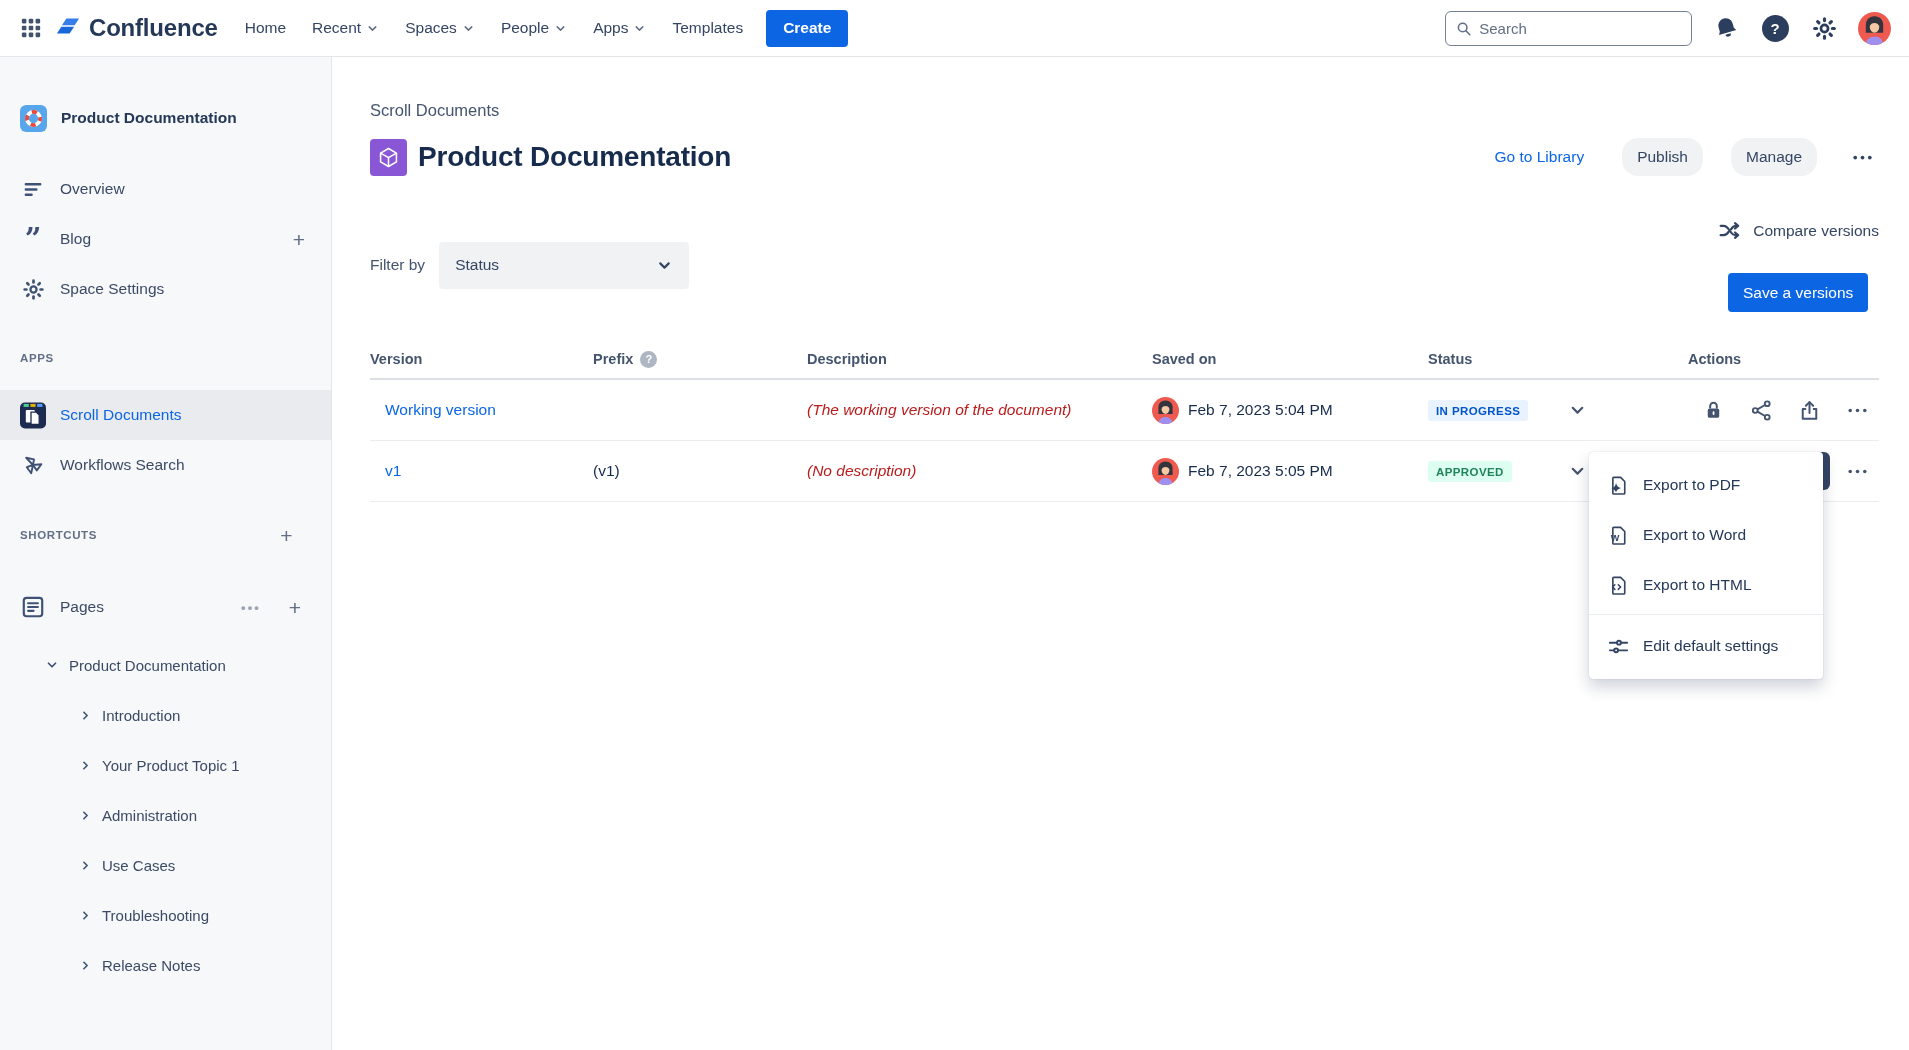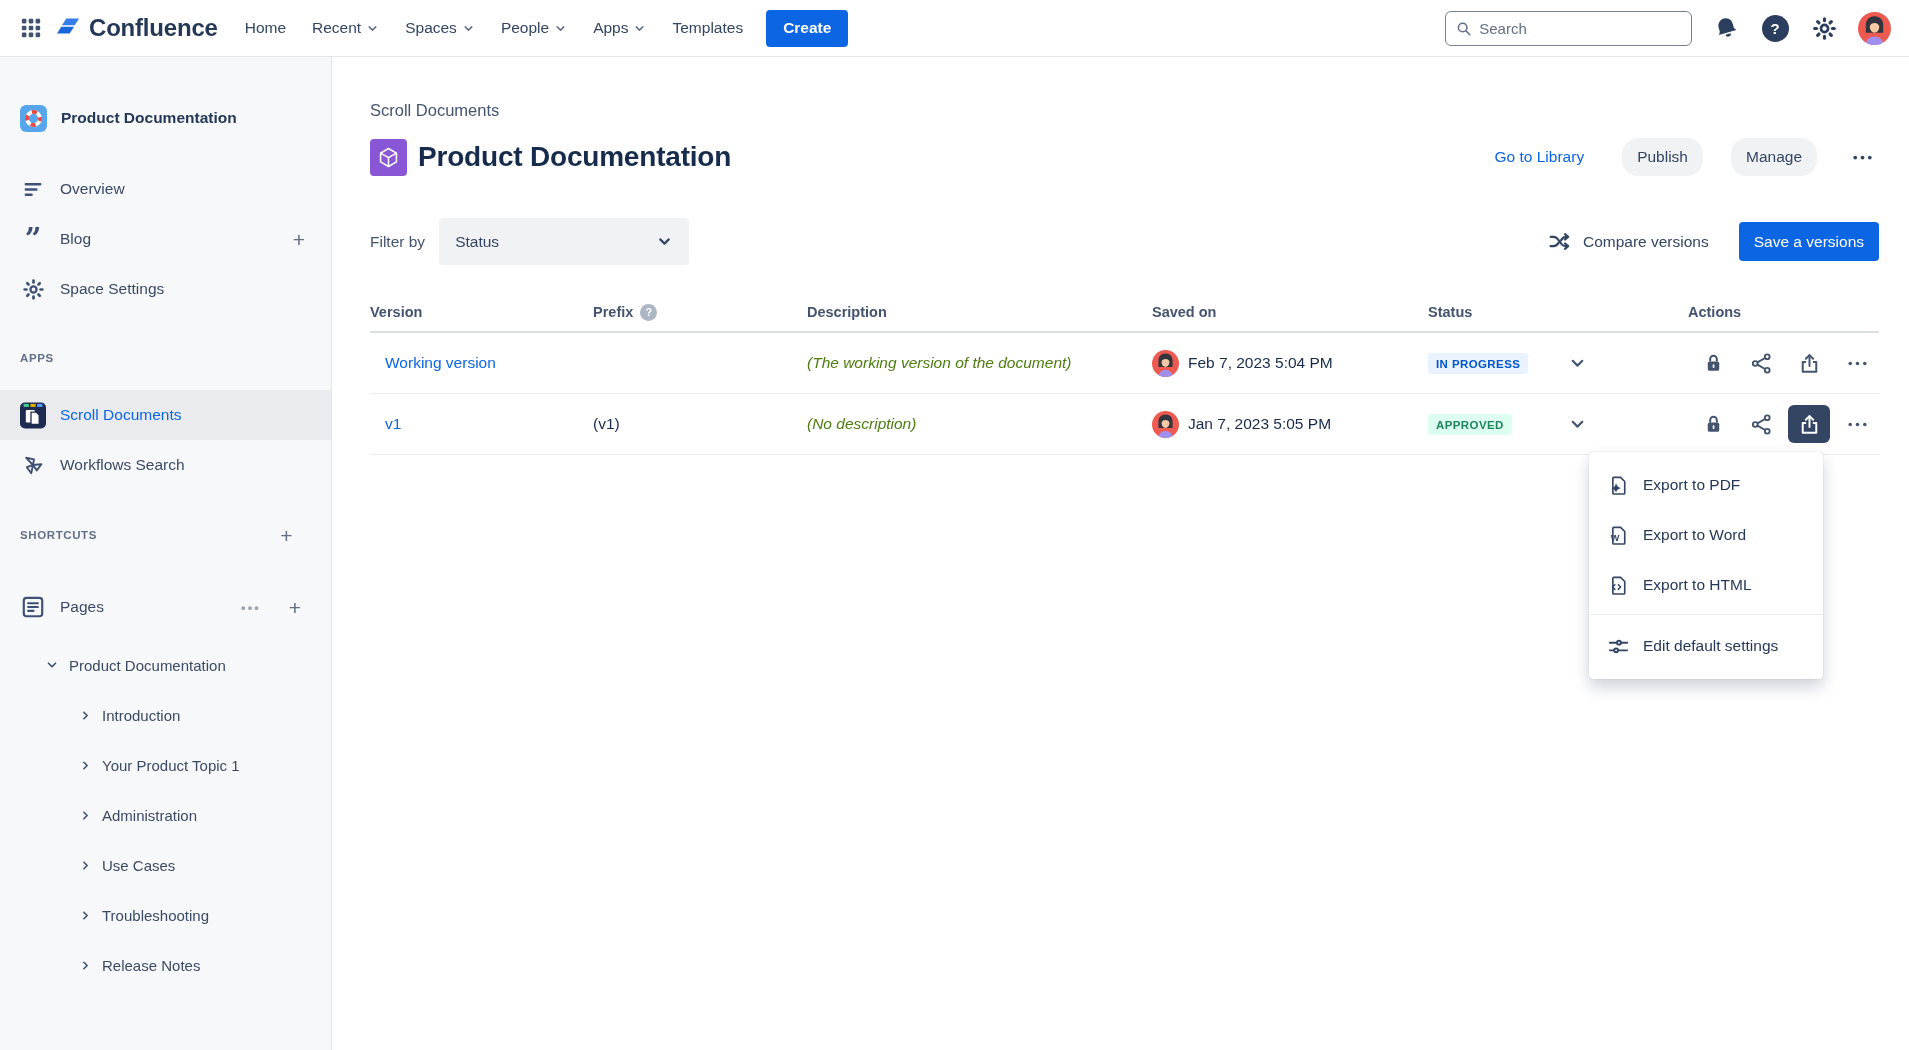--- a/index.html
+++ b/index.html
@@ -74,42 +74,42 @@
   .more-btn { width:34px; height:34px; display:flex; align-items:center; justify-content:center;
     cursor:pointer; border-radius:4px; }
 
   
   .filter-row { margin-top:42px; display:flex; align-items:center; }
   .filter-label { font-size:15.5px; color:#44546F; margin-right:14px; }
   .select { width:250px; height:47px; background:#F1F2F4; border-radius:4px; display:flex;
     align-items:center; padding:0 16px; cursor:pointer; }
   .select .val { font-size:15.5px; color:#344563; }
   .select .chev { margin-left:auto; display:flex; }
-  .filter-right { margin-left:auto; display:flex; align-items:center; gap:30px; }
+  .filter-right { margin-left:auto; display:flex; align-items:center; gap:30px;flex-direction:column; }
   .compare { display:flex; align-items:center; gap:11px; color:#344563; font-size:15.5px;
     font-weight:500; cursor:pointer; }
   .primary-btn { height:39px; padding:0 15px; background:var(--brand_blue,#0C66E4); color:#fff;
     border:none; border-radius:4px; font-size:15.5px; font-weight:500; cursor:pointer;
     font-family:"Liberation Sans",sans-serif; }
 
   
   .table { margin-top:28px; }
   .thead { display:flex; align-items:center; height:40px; border-bottom:2px solid #DCDFE4; }
   .th { font-size:14.5px; font-weight:700; color:#44546F; display:flex; align-items:center; gap:7px; }
   .trow { display:flex; align-items:center; height:61px; border-bottom:1px solid #EBECF0; }
   .c-version { width:223px; flex-shrink:0; }
   .c-prefix  { width:214px; flex-shrink:0; }
   .c-desc    { width:345px; flex-shrink:0; }
   .c-saved   { width:276px; flex-shrink:0; }
   .c-status  { width:260px; flex-shrink:0; }
   .c-actions { flex:1; }
   .trow .c-version { padding-left:15px; }
   .version-link { color:#0C66E4; font-size:15.5px; cursor:pointer; }
   .prefix-val { font-size:15.5px; color:#172B4D; }
-  .desc-val { font-size:15.5px; font-style:italic; color:#4d7c0f; }
+  .desc-val { font-size:15.5px; font-style:italic; color:#b91c1c; }
   .saved { display:flex; align-items:center; gap:9px; }
   .saved .dt { font-size:15.5px; font-weight:500; color:#172B4D; }
   .status-cell { display:flex; align-items:center; }
   .badge-wrap { width:137px; }
   .badge { display:inline-block; padding:5px 8px 4px; border-radius:3px; font-size:11.5px;
     font-weight:700; letter-spacing:0.4px; }
   .badge.inprogress { background:var(--inprogress_bg,#E9F2FF); color:var(--inprogress_text,#0055CC); }
   .badge.approved  { background:var(--approved_bg,#DCFFF1); color:var(--approved_text,#1F845A); }
   .expand-chev { display:flex; cursor:pointer; padding:4px; }
   .actions-cell { display:flex; align-items:center; gap:6px; padding-left:4px; }
@@ -495,21 +495,21 @@
         <div class="c-saved saved">
           <div class="avatar sm">
             <svg width="27" height="27" viewBox="0 0 32 32">
                 <rect width="32" height="32" fill="#EE5A4F"></rect>
                 <path d="M16 4c-5.2 0-8.4 3.6-8.4 8.4V20h16.8v-7.6C24.4 7.6 21.2 4 16 4z" fill="#33343D"></path>
                 <ellipse cx="16" cy="14.5" rx="4.6" ry="5.6" fill="#F4C9A4"></ellipse>
                 <path d="M7.5 32c0-5 3.7-8.2 8.5-8.2s8.5 3.2 8.5 8.2z" fill="#9F8FEF"></path>
                 <path d="M10.6 11c0-3.2 2.4-5.2 5.4-5.2s5.4 2 5.4 5.2l-.8 2.6c-1-2-2.2-2.9-4.6-2.9s-3.6.9-4.6 2.9z" fill="#33343D"></path>
               </svg>
           </div>
-          <span class="dt">Jan 7, 2023 5:05 PM</span>
+          <span class="dt">Feb 7, 2023 5:05 PM</span>
         </div>
         <div class="c-status status-cell">
           <div class="badge-wrap"><span class="badge approved">APPROVED</span></div>
           <span class="expand-chev">
             <svg width="17" height="17" viewBox="0 0 16 16" fill="none" stroke="#44546E" stroke-width="2" stroke-linecap="round" stroke-linejoin="round">
                 <path d="M3.5 5.5L8 10l4.5-4.5"></path>
               </svg>
           </span>
         </div>
         <div class="c-actions actions-cell">

